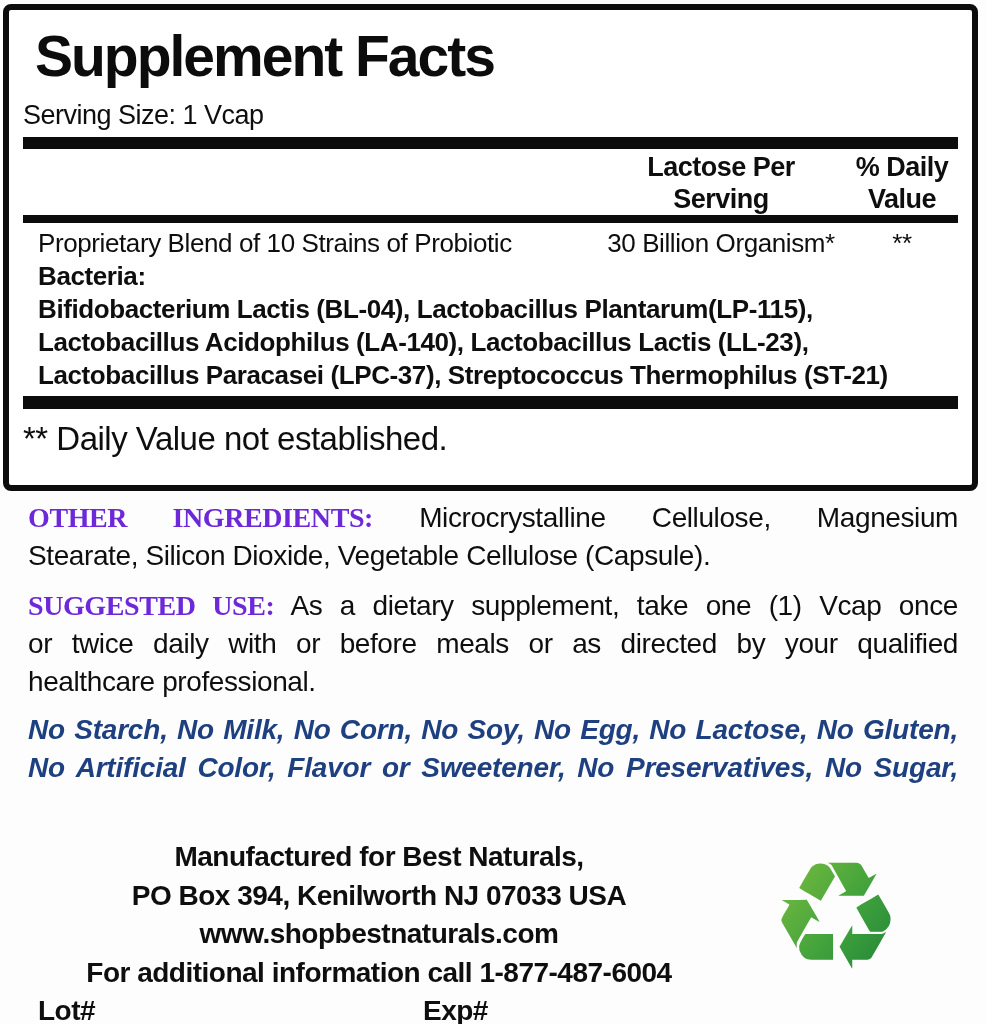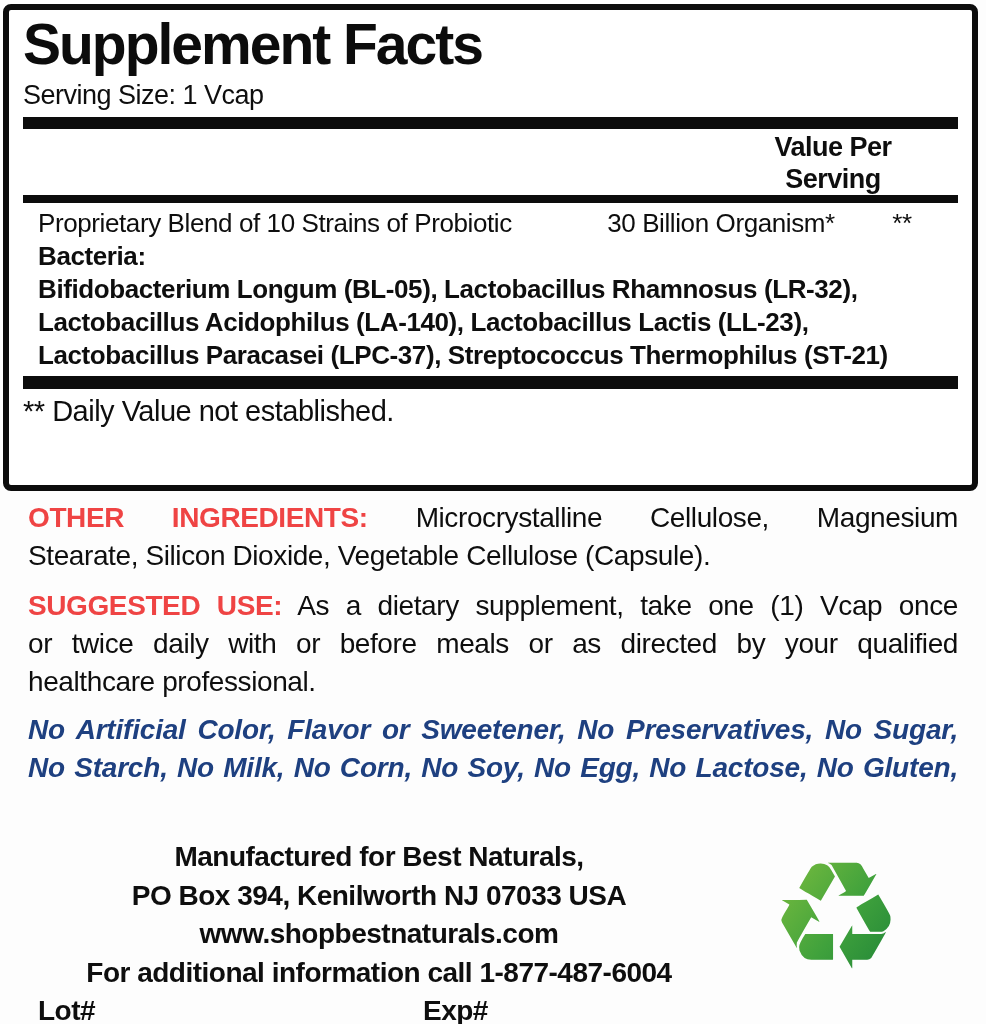--- a/index.html
+++ b/index.html
@@ -14,21 +14,21 @@
   
   .facts-box {
     position: absolute; left: 3px; top: 4px;
     width: 975px; height: 487px;
     box-sizing: border-box;
     border: 6px solid #0c0c0c; border-radius: 8px;
     background: #ffffff;
     padding: 2px 14px 0 14px;
   }
   .facts-title {
-    margin: 0;
+    margin: 12px;
     font-size: 57px; font-weight: bold; letter-spacing: -2px;
     line-height: 64px; color: #0c0c0c;
     white-space: nowrap;
   }
   .serving-row {
     display: flex; justify-content: space-between;
     font-size: 27px; line-height: 30px; margin-top: 4px;
     letter-spacing: -0.5px;
     flex-direction: column;
   }
@@ -42,30 +42,30 @@
     text-align: center; margin-top: 2px; letter-spacing: -0.5px;
   }
   .col-amount { width: 250px; }
   .col-dv { width: 112px; }
   .blend-row { display: flex; margin-top: 4px; justify-content: center; }
   .box-text { font-size: 26px; line-height: 33px; letter-spacing: -0.4px; }
   .blend-name { flex: 1; padding-left: 15px; }
   .blend-amount { width: 250px; text-align: center; }
   .blend-dv { width: 112px; text-align: center; }
   .indent { padding-left: 15px; font-weight: bold; }
-  .footnote { font-size: 29px; line-height: 30px; margin-top: 7px; letter-spacing: -0.5px; }
+  .footnote { font-size: 33px; line-height: 30px; margin-top: 15px; letter-spacing: -0.5px; }
 
   
   .para {
     position: absolute; left: 28px; width: 930px;
     font-size: 28px; line-height: 38px; letter-spacing: -0.4px;
   }
   .p-other { top: 499px; }
   .p-use { top: 587px; }
-  .lead { font-weight: bold; color: #ef4444; }
+  .lead { font-weight: bold; color: #6d28d9; font-family: Liberation Serif, serif; }
   .jline { text-align: justify; text-align-last: justify; }
   .claims {
     position: absolute; left: 28px; top: 711px; width: 930px;
     font-size: 28px; line-height: 38px;
     font-weight: bold; font-style: italic; color: #1e4080;
     letter-spacing: -0.2px;
   }
 
   
   .footer {
@@ -87,36 +87,40 @@
     <h1 class="facts-title">Supplement Facts</h1>
 
     <div class="serving-row">
       <span>Serving Size: 1 Vcap</span>
     </div>
 
     <div class="bar bar-1"></div>
 
     <div class="cols-header">
       <div class="col-amount">
-        <div>Value Per</div>
+        <div>Lactose Per</div>
         <div>Serving</div>
+      </div>
+      <div class="col-dv">
+        <div>% Daily</div>
+        <div>Value</div>
       </div>
     </div>
 
     <div class="bar bar-2"></div>
 
     <div class="blend-row box-text">
       <div class="blend-name">Proprietary Blend of 10 Strains of Probiotic</div>
       <div class="blend-amount">30 Billion Organism*</div>
       <div class="blend-dv">**</div>
     </div>
     <div class="box-text indent">Bacteria:</div>
 
     <div>
-      <div class="box-text indent">Bifidobacterium Longum (BL-05), Lactobacillus Rhamnosus (LR-32),</div>
+      <div class="box-text indent">Bifidobacterium Lactis (BL-04), Lactobacillus Plantarum(LP-115),</div>
       <div class="box-text indent">Lactobacillus Acidophilus (LA-140), Lactobacillus Lactis (LL-23),</div>
       <div class="box-text indent">Lactobacillus Paracasei (LPC-37), Streptococcus Thermophilus (ST-21)</div>
     </div>
 
     <div class="bar bar-3"></div>
 
     <div class="footnote">** Daily Value not established.</div>
   </section>
 
   <div class="para p-other">
@@ -124,22 +128,22 @@
     <div>Stearate, Silicon Dioxide, Vegetable Cellulose (Capsule).</div>
   </div>
 
   <div class="para p-use">
     <div class="jline"><span class="lead">SUGGESTED USE:</span> <span>As a dietary supplement, take one (1) Vcap once</span></div>
     <div class="jline">or twice daily with or before meals or as directed by your qualified</div>
     <div>healthcare professional.</div>
   </div>
 
   <div class="claims">
+    <div class="jline">No Starch, No Milk, No Corn, No Soy, No Egg, No Lactose, No Gluten,</div>
     <div class="jline">No Artificial Color, Flavor or Sweetener, No Preservatives, No Sugar,</div>
-    <div class="jline">No Starch, No Milk, No Corn, No Soy, No Egg, No Lactose, No Gluten,</div>
   </div>
 
   <div class="footer">
     <div>Manufactured for Best Naturals,</div>
     <div>PO Box 394, Kenilworth NJ 07033 USA</div>
     <div>www.shopbestnaturals.com</div>
     <div>For additional information call 1-877-487-6004</div>
     <div class="lotexp">
       <span class="lot-label">Lot#</span>
       <span class="exp-label">Exp#</span>

